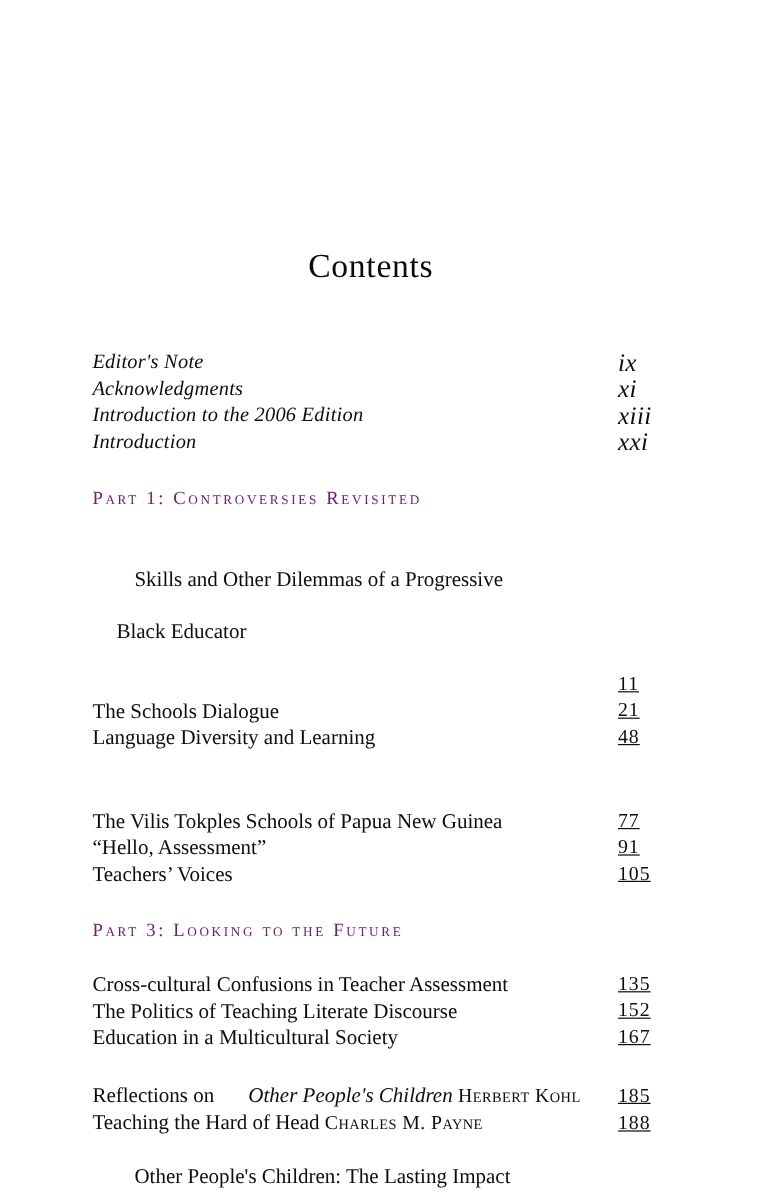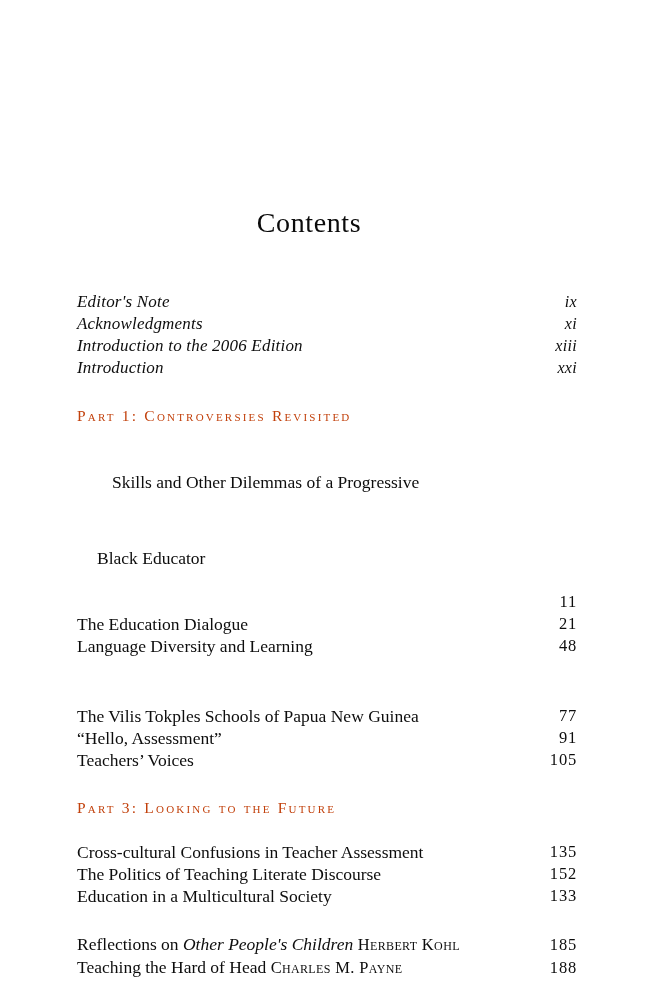--- a/index.html
+++ b/index.html
@@ -69,53 +69,52 @@
   }
 
   
   .entry.front .label {
     font-style: italic;
     font-size: 17px;
     letter-spacing: 0.2px;
   }
   .entry.front .pagenum {
     font-style: italic;
-    text-align: right;
-    font-size: 16px;
+    font-size: 21px;
     letter-spacing: 0.3px;
   }
 
   
   .entry.chapter .pagenum {
-    text-align: right;
+    text-align: left;
     padding-left: 2px;
+    text-decoration: underline;
   }
   .entry.chapter.two-digit .pagenum {
     padding-left: 10px;
   }
 
   
   .cont {
     display: block;
     padding-left: 20px;
-    margin-top: 32px;
   }
 
   
   .part-head {
     font-variant: small-caps;
     font-size: 15.5px;
     line-height: 22px;
     letter-spacing: 2.2px;
-    color: #c2410c;
+    color: #701a75;
     white-space: pre;
   }
 
   
-  .ital { font-style: italic; }
+  .ital { font-style: italic; margin-left: 24px; }
 
   .smallcaps {
     font-variant: small-caps;
     font-size: 16.5px;
     letter-spacing: 0.35px;
     margin-top: 22px;
   }
 
   
   .gap-part   { height: 26px; }
@@ -154,21 +153,21 @@
     <div class="gap-after"></div>
 
     <div class="entry chapter two-digit">
       <span class="label">
         <span>Skills and Other Dilemmas of a Progressive</span>
         <span class="cont">Black Educator</span>
       </span>
       <span class="pagenum">11</span>
     </div>
     <div class="entry chapter two-digit">
-      <span class="label">The Education Dialogue</span>
+      <span class="label">The Schools Dialogue</span>
       <span class="pagenum">21</span>
     </div>
     <div class="entry chapter two-digit">
       <span class="label">Language Diversity and Learning</span>
       <span class="pagenum">48</span>
     </div>
 
     <div class="gap-part"></div>
 
     <div class="gap-after"></div>
@@ -194,21 +193,21 @@
     <div class="entry chapter">
       <span class="label">Cross-cultural Confusions in Teacher Assessment</span>
       <span class="pagenum">135</span>
     </div>
     <div class="entry chapter">
       <span class="label">The Politics of Teaching Literate Discourse</span>
       <span class="pagenum">152</span>
     </div>
     <div class="entry chapter">
       <span class="label">Education in a Multicultural Society</span>
-      <span class="pagenum">133</span>
+      <span class="pagenum">167</span>
     </div>
 
     <div class="gap-group"></div>
 
     <div class="entry chapter">
       <span class="label"><span>Reflections on </span><span class="ital">Other People's Children</span><span class="smallcaps"> <span>Herbert Kohl</span></span></span>
       <span class="pagenum">185</span>
     </div>
 
     <div class="entry chapter">

